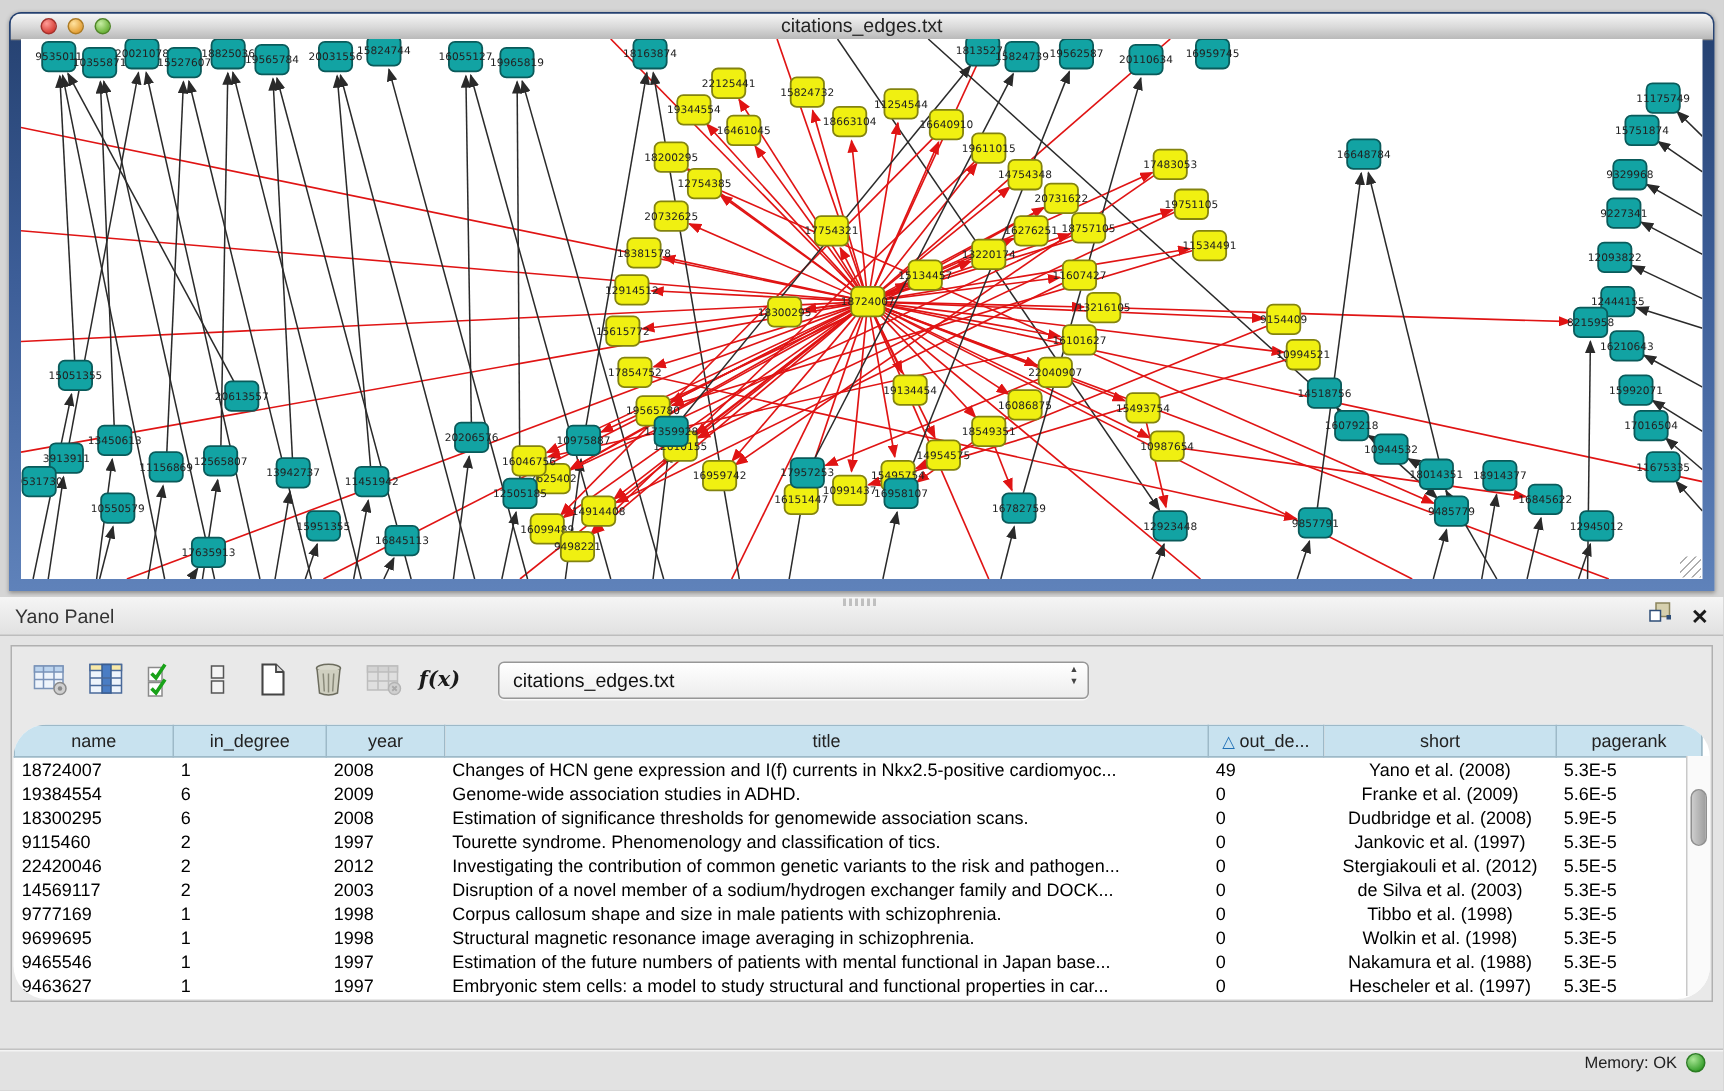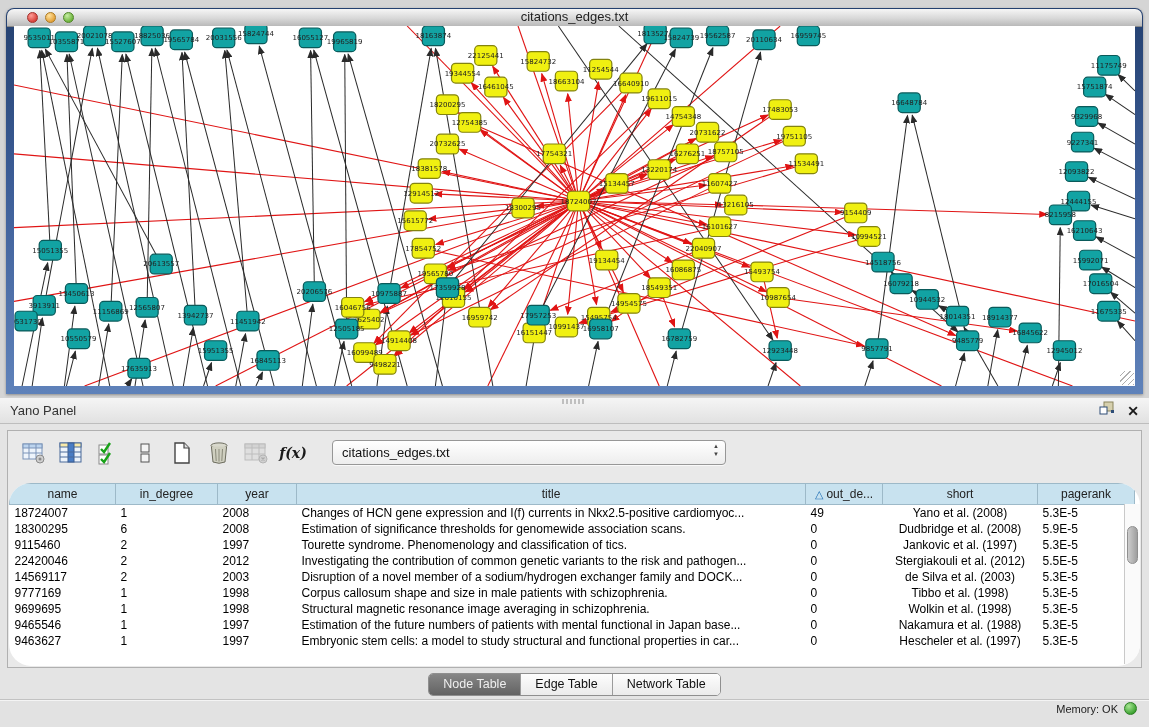--- a/index.html
+++ b/index.html
@@ -25,21 +25,21 @@
 
   
   .table-panel{position:absolute;left:0;top:398px;width:1149px;height:329px;background:#e4e4e4;}
   .panel-header{height:25px;line-height:25px;position:relative;padding-left:10px;font-size:13px;color:#333;
     background:linear-gradient(#f5f5f5,#e1e1e1);border-bottom:1px solid #bdbdbd;}
   .split-grip{position:absolute;left:562px;top:1px;width:22px;height:5px;
     background:repeating-linear-gradient(90deg,#aaa 0 2px,transparent 2px 4px);opacity:.7;}
   .panel-actions{position:absolute;right:10px;top:0;height:25px;display:flex;align-items:center;gap:12px;}
   .close-ic{font-size:14px;font-weight:bold;color:#1a1a1a;line-height:1;}
   .panel-body{position:absolute;left:7px;top:32px;right:7px;bottom:59px;border:1px solid #b0b0b0;background:#e9e9e9;}
-  .toolbar{display:flex;align-items:flex-start;gap:9px;padding:9px 12px 6px 12px;}
+  .toolbar{display:flex;align-items:flex-end;gap:9px;padding:9px 12px 6px 12px;}
   .icon-btn{width:28px;height:26px;display:flex;align-items:center;justify-content:center;}
   .fx{font-family:"DejaVu Serif",serif;font-style:italic;font-weight:bold;font-size:14px;color:#1a1a1a;}
   .combo{margin-left:16px;width:392px;height:23px;border:1px solid #979797;border-radius:4px;
     background:linear-gradient(#ffffff,#ededed);display:flex;align-items:center;position:relative;
     box-shadow:0 1px 0 rgba(255,255,255,.7);}
   .combo .val{font-size:13px;color:#111;padding-left:9px;}
   .combo .arrows{position:absolute;right:6px;top:1px;font-size:6px;color:#444;line-height:1.4;text-align:center;}
 
   .tablewrap{position:absolute;left:1px;right:1px;top:52px;bottom:1px;background:#fff;overflow:hidden;border-radius:22px;}
   table.grid{border-collapse:collapse;table-layout:fixed;width:1104px;}
@@ -793,20 +793,30 @@
                 <td class="c0">18724007</td>
                 <td class="c1">1</td>
                 <td class="c2">2008</td>
                 <td class="c3">Changes of HCN gene expression and I(f) currents in Nkx2.5-positive cardiomyoc...</td>
                 <td class="c4">49</td>
                 <td class="c5">Yano et al. (2008)</td>
                 <td class="c6">5.3E-5</td>
                 <td></td>
               </tr>
               <tr>
+                <td class="c0">19384554</td>
+                <td class="c1">6</td>
+                <td class="c2">2009</td>
+                <td class="c3">Genome-wide association studies in ADHD.</td>
+                <td class="c4">0</td>
+                <td class="c5">Franke et al. (2009)</td>
+                <td class="c6">5.6E-5</td>
+                <td></td>
+              </tr>
+              <tr>
                 <td class="c0">18300295</td>
                 <td class="c1">6</td>
                 <td class="c2">2008</td>
                 <td class="c3">Estimation of significance thresholds for genomewide association scans.</td>
                 <td class="c4">0</td>
                 <td class="c5">Dudbridge et al. (2008)</td>
                 <td class="c6">5.9E-5</td>
                 <td></td>
               </tr>
               <tr>
@@ -880,27 +890,20 @@
                 <td></td>
               </tr>
             </tbody>
         </table>
         <div class="vscroll">
           <div class="vthumb"></div>
         </div>
       </div>
     </div>
 
-    <div class="tabsrow">
-      <div class="seg" id="tabs">
-          <span class="seg-btn sel">Node Table</span>
-          <span class="seg-btn">Edge Table</span>
-          <span class="seg-btn">Network Table</span>
-        </div>
-    </div>
 
     <div class="statusbar">
       <div class="mem">
         <span>Memory: OK</span>
         <span class="memdot"></span>
       </div>
     </div>
   </div>
 </div>
 

